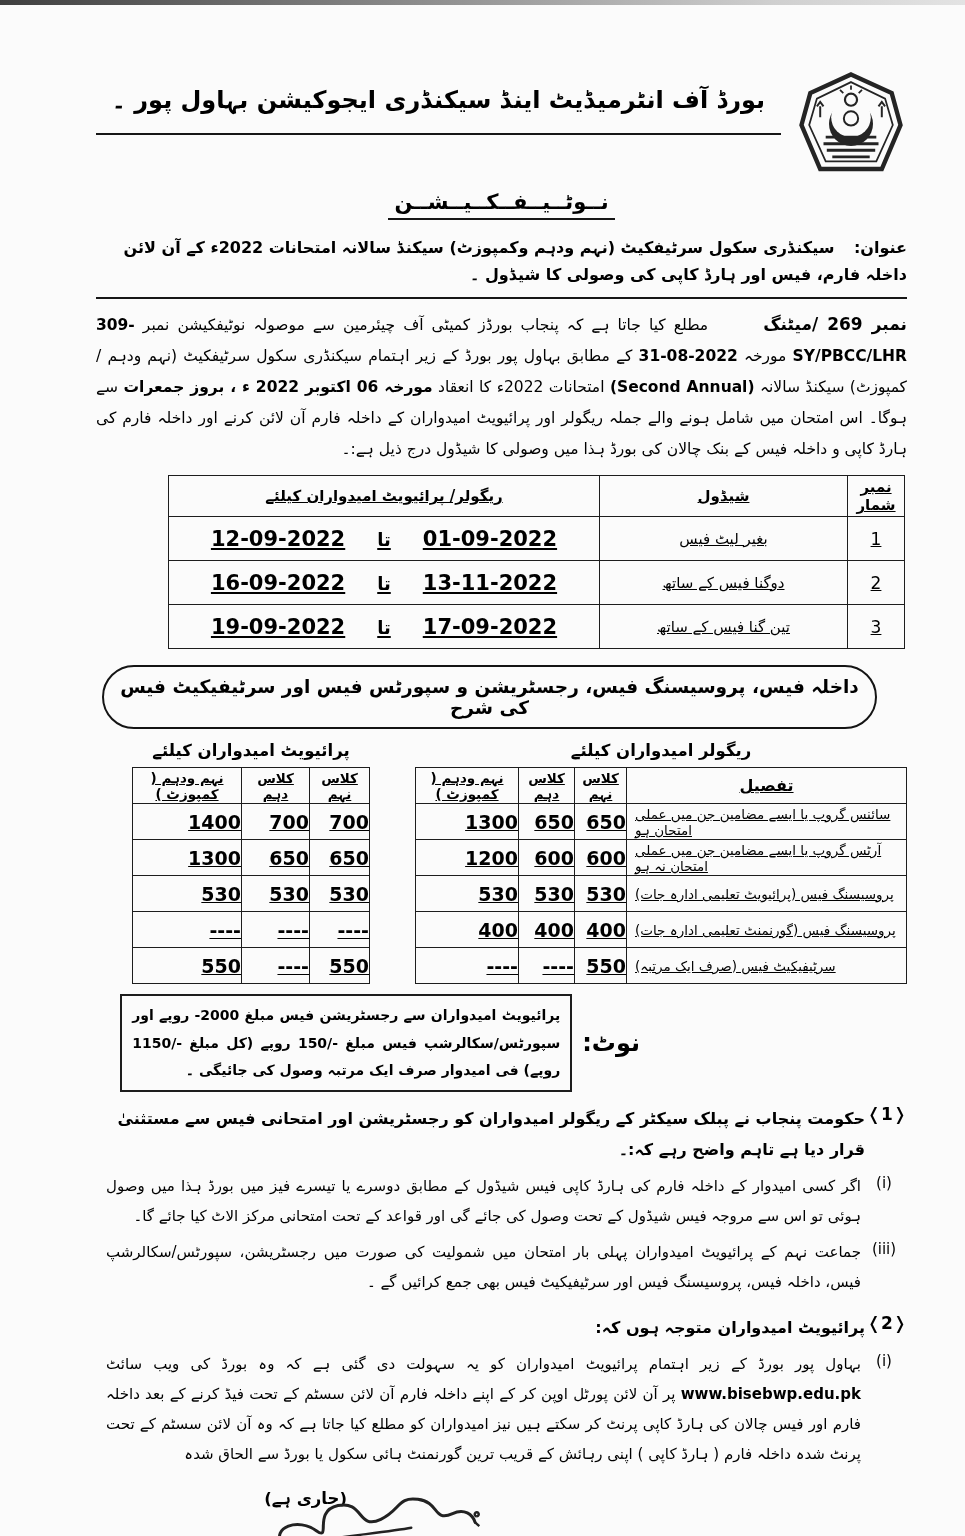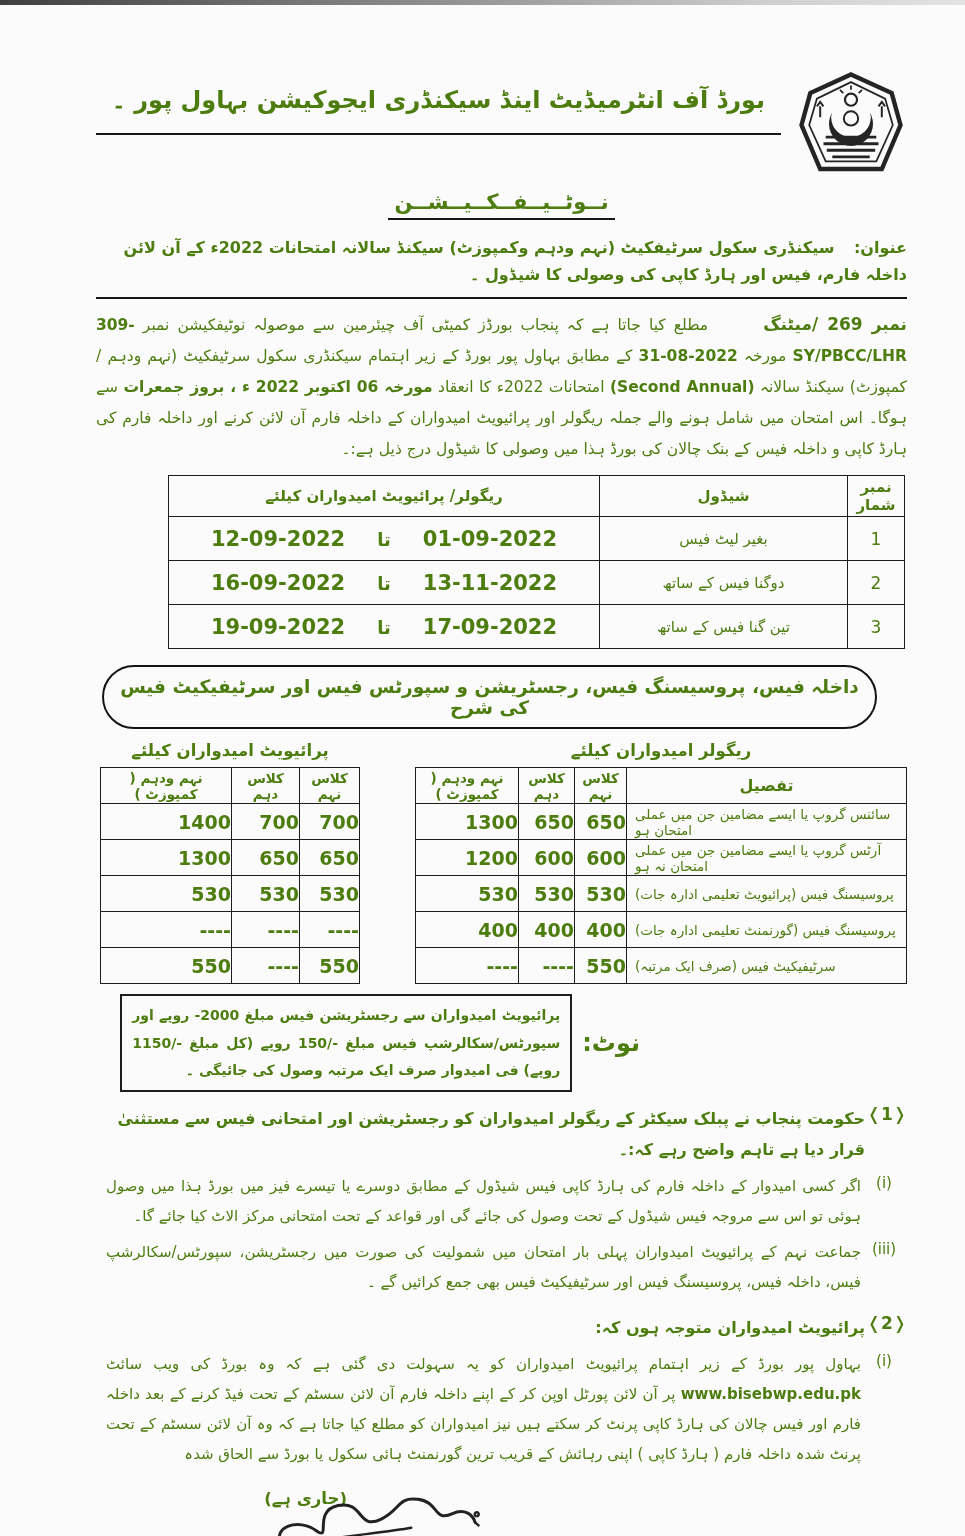--- a/index.html
+++ b/index.html
@@ -1,19 +1,19 @@
 <!DOCTYPE html>
 <html lang="ur"><head>
 <meta charset="utf-8">
 <style>
   * { margin:0; padding:0; box-sizing:border-box; }
   body { background:#e9e9e9; }
   .page {
     position:relative; width:965px; height:1536px; margin:0 auto;
-    background:#fbfbfb; color:#4d7c0f; overflow:hidden;
+    background:#fbfbfb; color:#000000; overflow:hidden;
     font-family:"DejaVu Sans", sans-serif; direction:rtl;
   }
   .scan-topbar {
     position:absolute; top:0; left:0; width:100%; height:5px;
     background:linear-gradient(to right,#3f3f3f,#8f8f8f 45%,#cfcfcf 80%,#e3e3e3);
   }
   .inner { padding:0 58px 0 96px; }
   .ltr { direction:ltr; unicode-bidi:isolate; }
   .b { font-weight:bold; }
 
@@ -38,38 +38,38 @@
   }
   .subject .lbl { margin-left:14px; }
 
   
   .body-para { margin-top:8px; font-size:15.5px; line-height:2.0; text-align:justify; }
   .ref-no { font-weight:bold; font-size:17px; }
   .spacer { display:inline-block; width:55px; }
 
   
   table { border-collapse:collapse; }
-  td, th { border:1.6px solid #1d1d1d; }
+  td, th { border:1.6px solid #1d1d1d;text-decoration:underline; }
   .sched-table { width:737px; margin:10px 2px 0 auto; }
   .sched-table th { font-size:15px; font-weight:bold; height:40px; padding:2px 6px; }
   .sched-table td { height:44px; text-align:center; }
   .col-serial { width:57px; font-size:17px; }
   .col-sched  { width:248px; font-size:15px; padding:2px 8px; }
   .col-dates  { font-size:21px; font-weight:bold; letter-spacing:.5px; }
   .col-dates .ta { font-size:18px; margin:0 32px; }
   .serial-cell { font-size:17px; }
 
   
   .oval-heading {
     margin:16px 30px 0 auto; width:775px; border:2.5px solid #141414; border-radius:34px;
     text-align:center; font-size:18.5px; font-weight:bold; padding:9px 8px;
   }
   .fee-area { display:flex; flex-direction:row; gap:32px; margin-top:12px; }
   .fee-col-regular { width:492px; }
-  .fee-col-private { width:260px; margin-left:auto; margin-right:23px; }
+  .fee-col-private { width:238px; margin-left:auto; margin-right:13px; }
   .fee-title { text-align:center; font-size:16.5px; font-weight:bold; margin-bottom:7px; }
   .fee-table { width:100%; }
   .fee-table th { font-size:13.5px; font-weight:bold; height:36px; padding:1px 4px; }
   .fee-table td { height:36px; text-align:right; }
   .fee-table .num { font-size:19px; font-weight:bold; }
   .fee-table .detail { text-align:left; font-size:13.5px; padding:1px 8px; width:280px; }
   .w-nine { width:52px; } .w-ten { width:56px; }
 
   
   .note-row { display:flex; flex-direction:row; align-items:center; margin-top:10px; }

